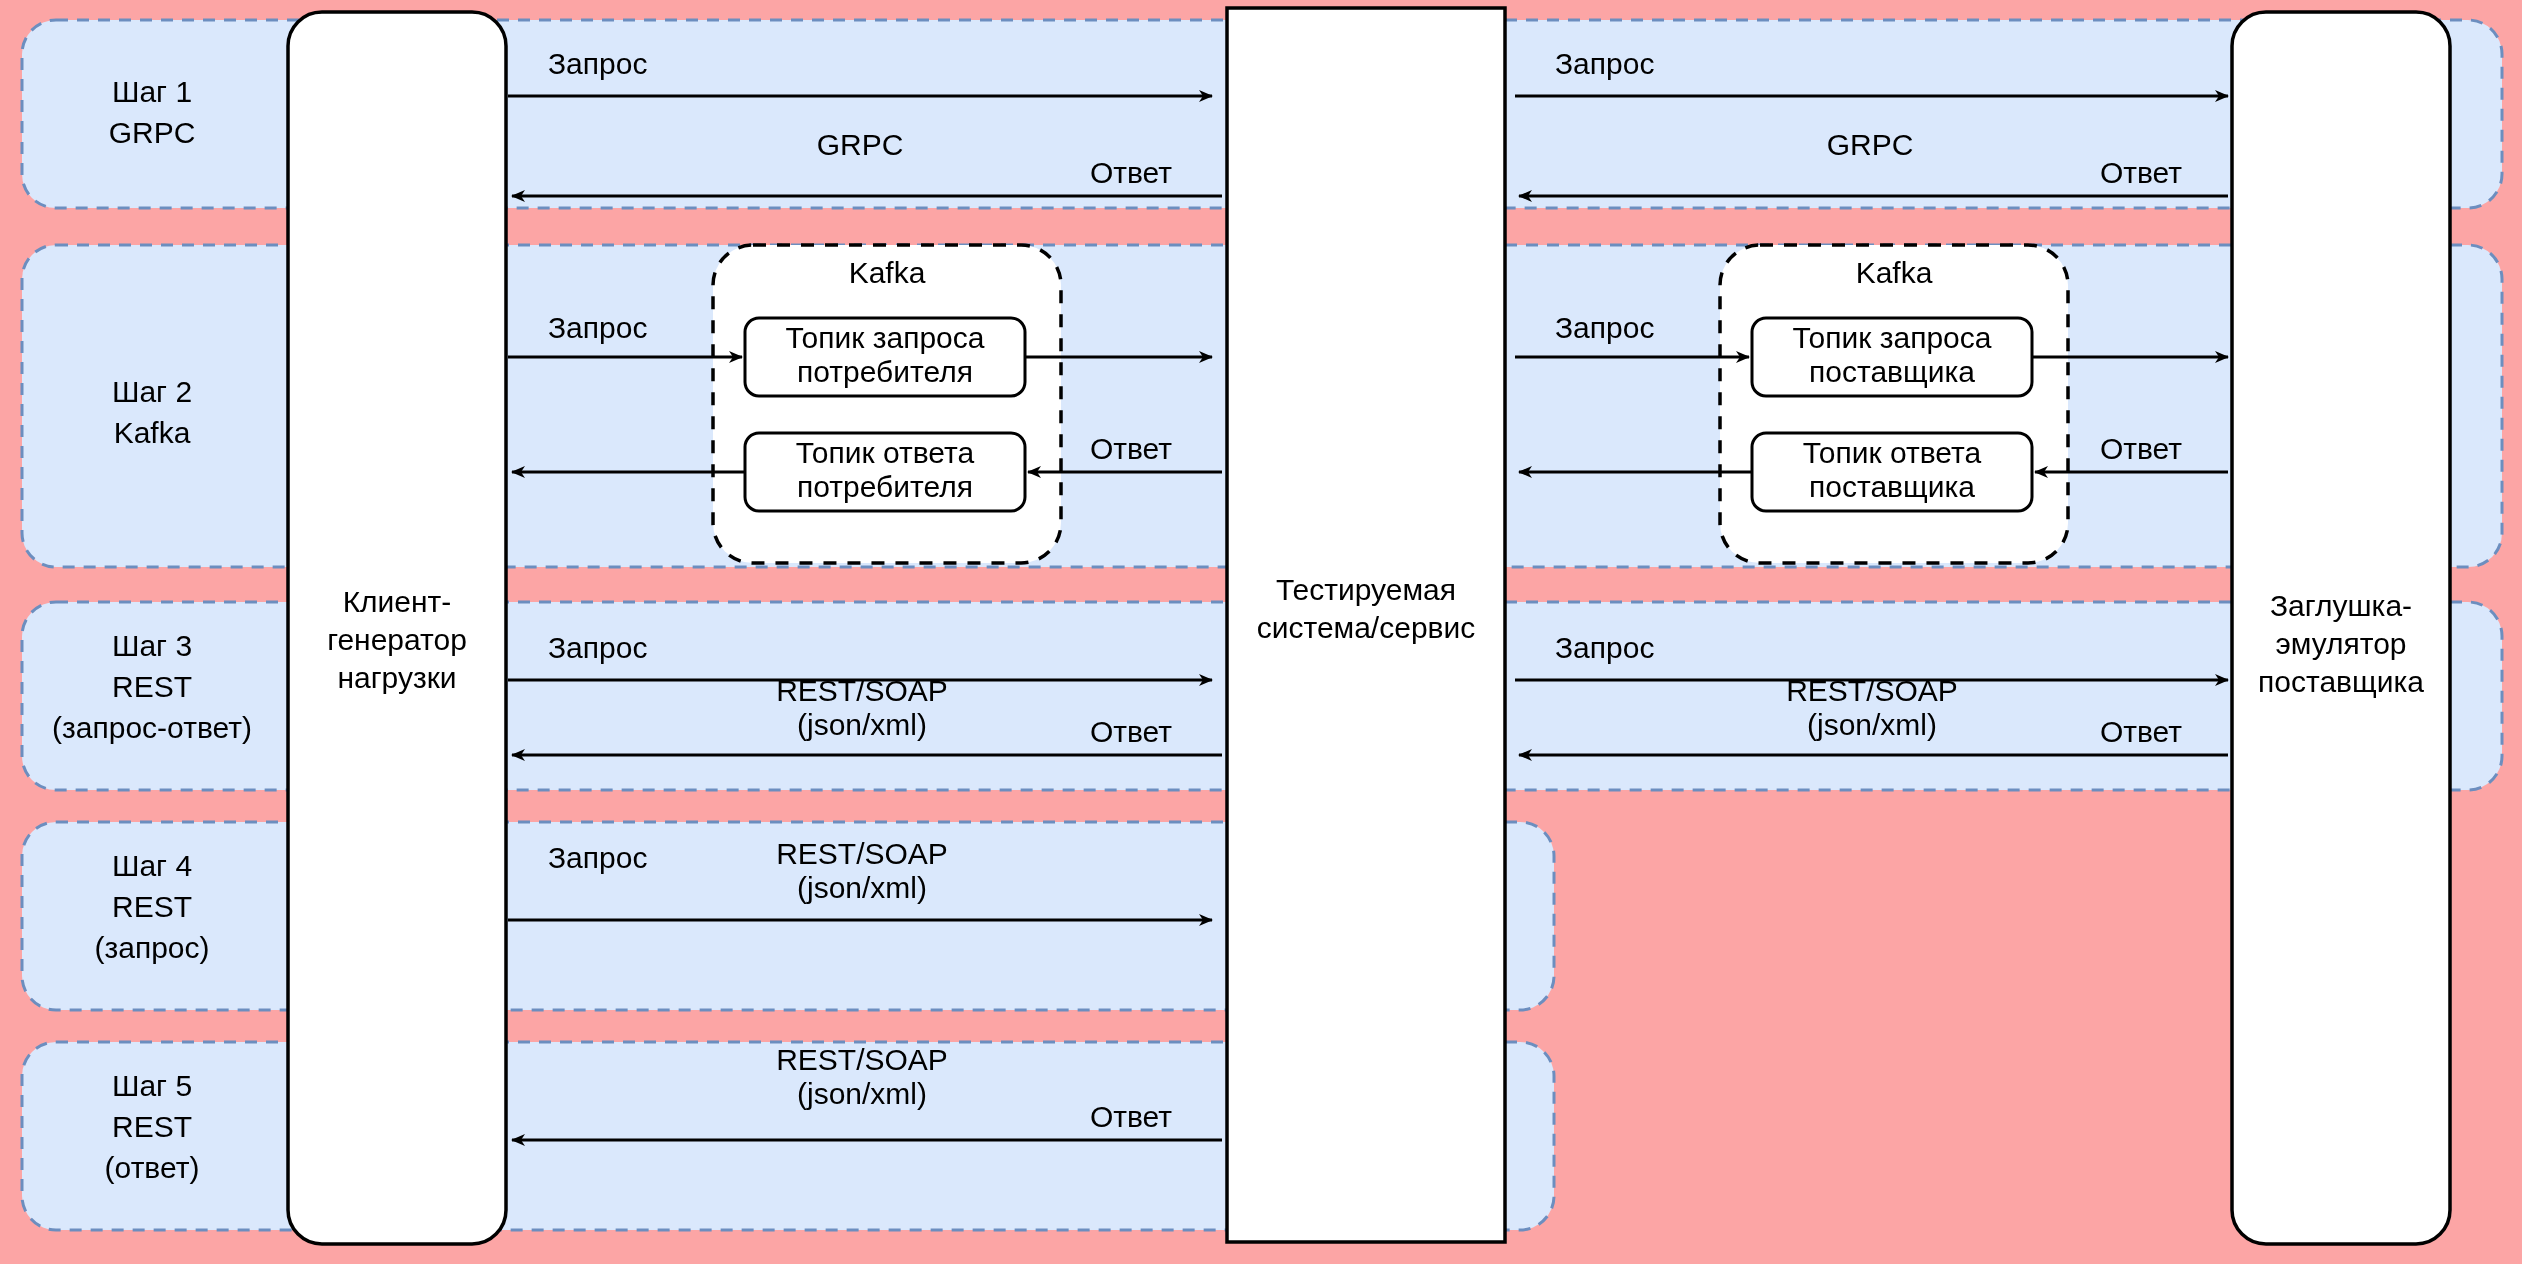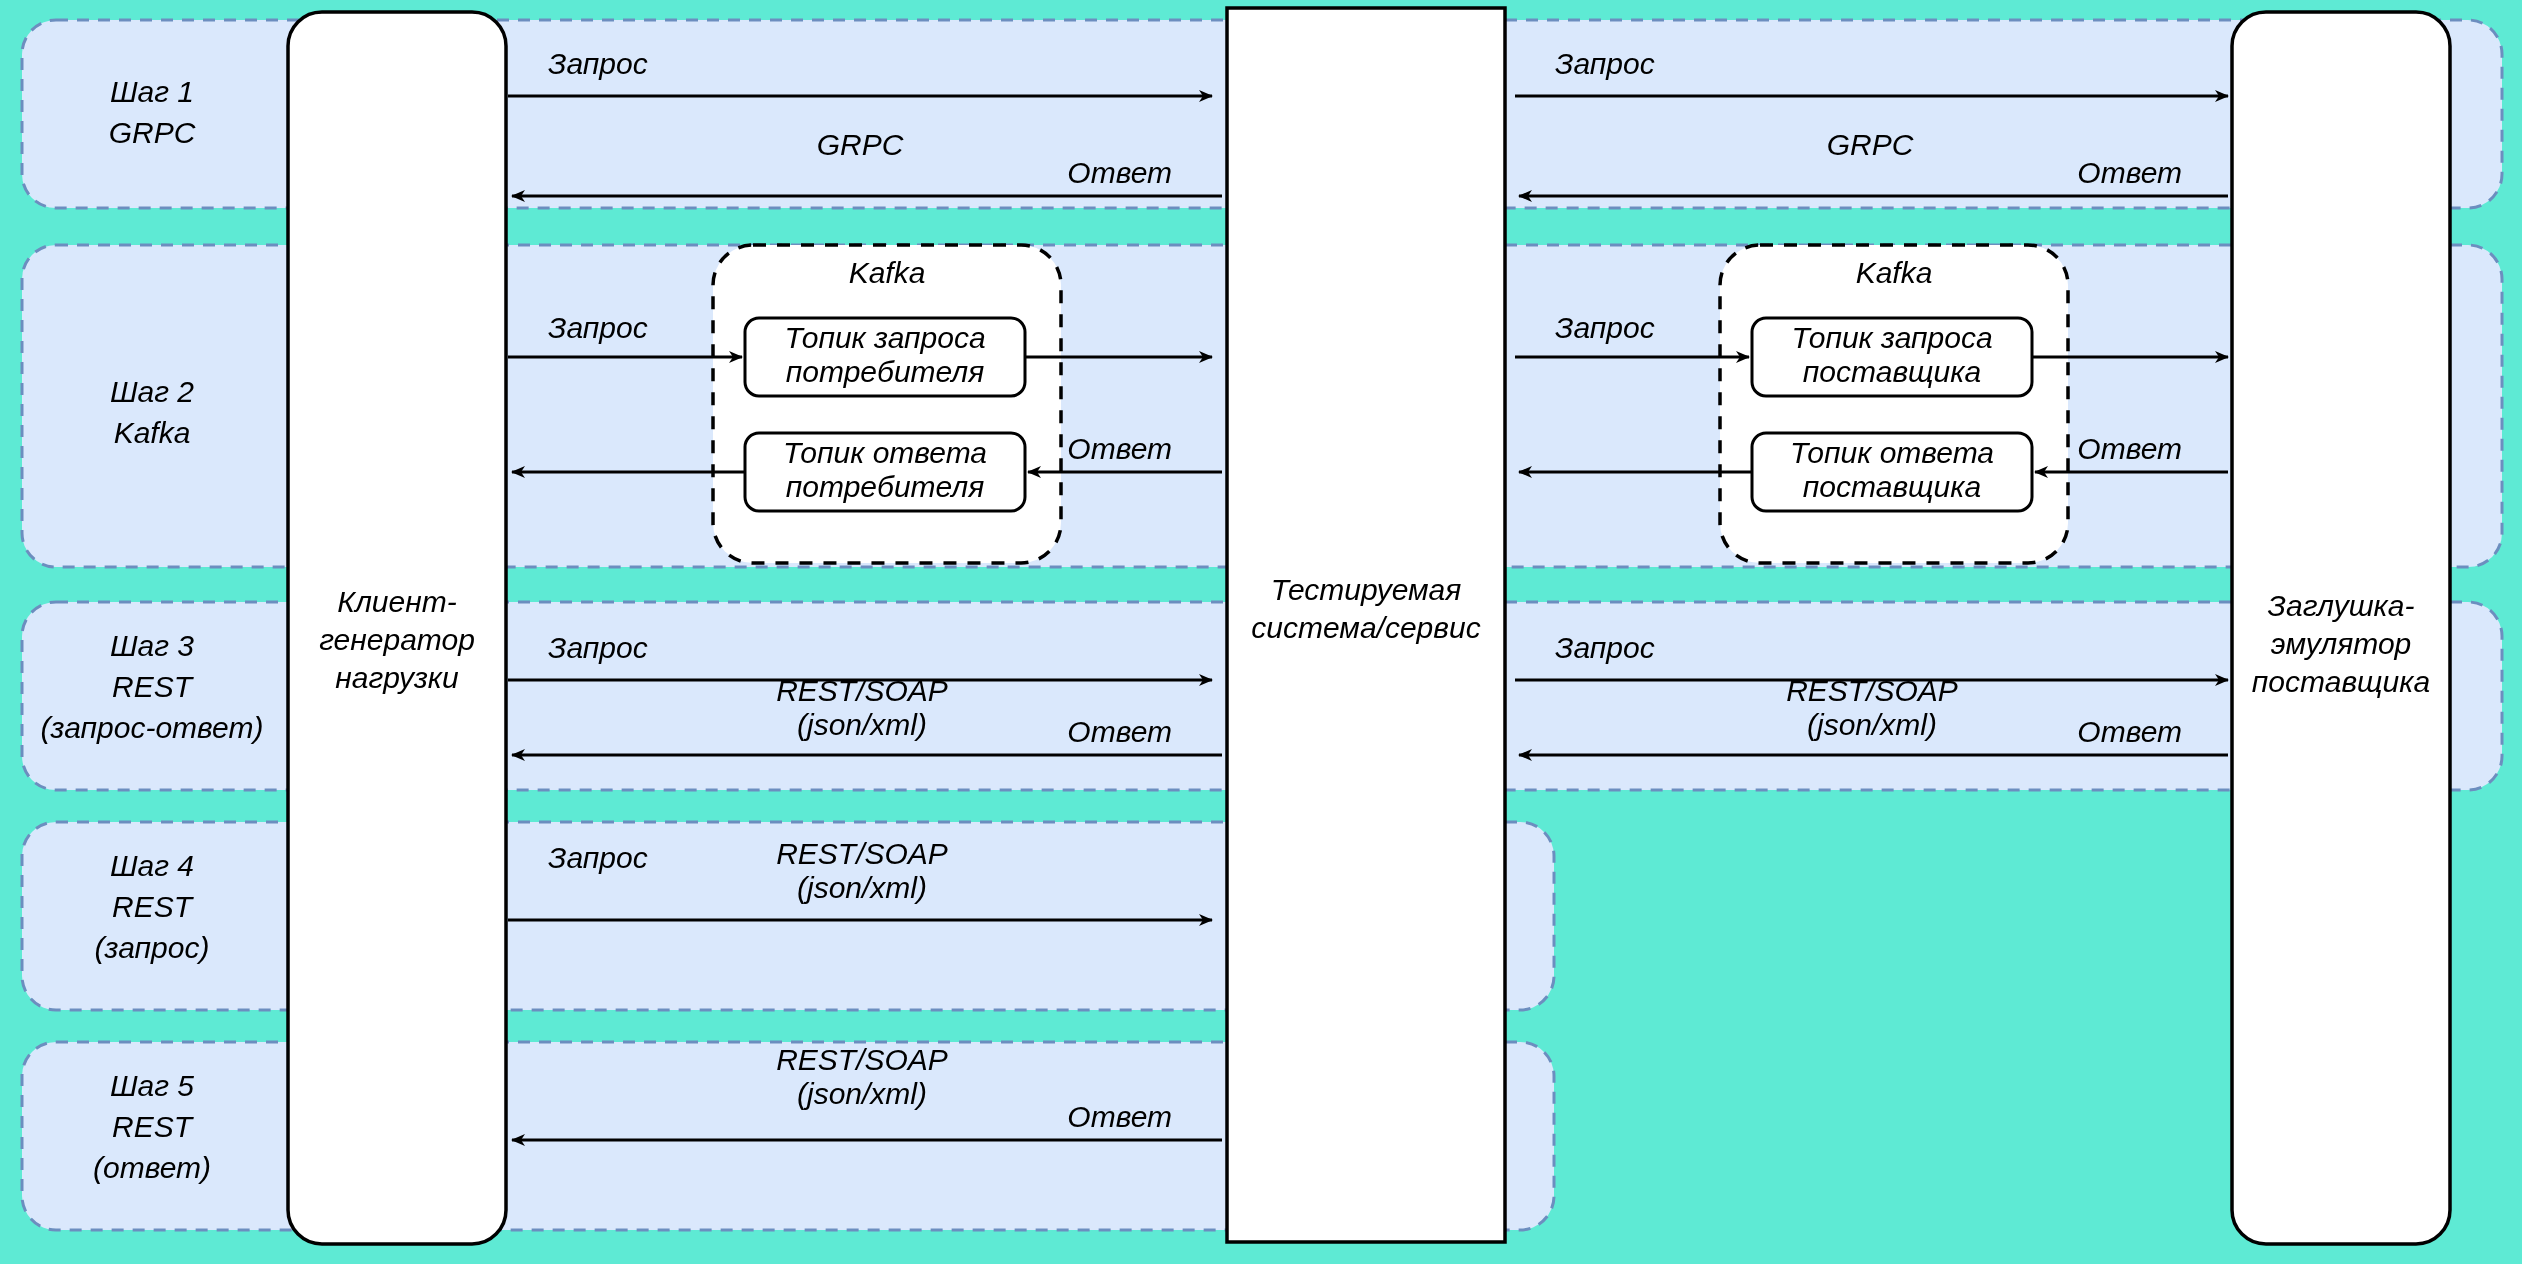--- a/index.html
+++ b/index.html
@@ -8,22 +8,21 @@
     background: #ffffff;
   }
   body {
     font-family: "Liberation Sans", sans-serif;
   }
   #stage {
     position: relative;
     width: 2522px;
     height: 1264px;
     overflow: hidden;
-    background: #5eead4;
-    font-style: italic;
+    background: #fca5a5;
   }
   svg.layer {
     position: absolute;
     top: 0; left: 0;
     width: 2522px;
     height: 1264px;
   }
   .band {
     fill: #dae8fc;
     stroke: #6c8ebf;

